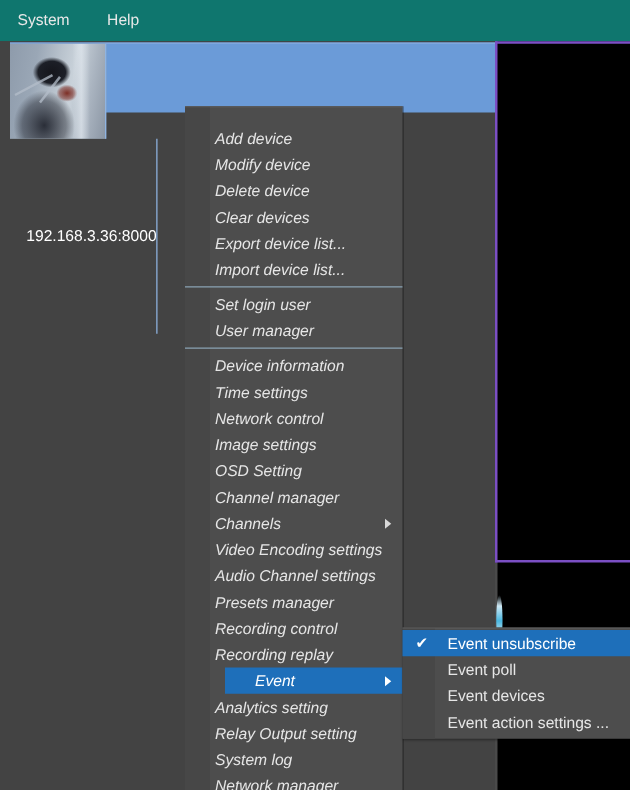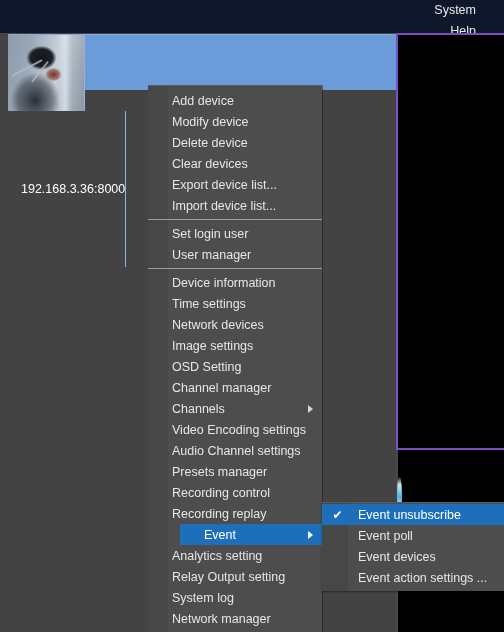--- a/index.html
+++ b/index.html
@@ -14,25 +14,24 @@
     position: relative;
     width: 504px; height: 632px;
     background: #434343;
     overflow: hidden;
   }
 
   
   .menubar {
     position: absolute; left: 0; top: 0;
     width: 504px; height: 33px;
-    background: #0f172a;
-    display: flex; align-items: flex-end;
+    background: #0f766e;
+    display: flex; align-items: center;
     padding-left: 12px;
     box-sizing: border-box;
-    flex-direction: column;
   }
   .menubar-item {
     color: #e8e8e8;
     font-size: 12.5px;
     padding: 3px 10px 4px 2px;
     margin-right: 18px;
     cursor: default;
     white-space: nowrap;
   }
 
@@ -122,22 +121,23 @@
   .ctx-menu {
     position: absolute;
     background: #4d4d4d;
     border-top: 1px solid #5b5b5b;
     box-sizing: border-box;
     z-index: 40;
   }
   #main-menu {
     left: 148px; top: 85px;
     width: 174px; height: 547px;
-    padding-top: 4px;
+    padding-top: 14px;
     box-shadow: 1px 0 0 rgba(0,0,0,0.35);
+    font-style: italic;
   }
   .menu-gutter {
     position: absolute; left: 0; top: 0;
     width: 20px; height: 100%;
     background: #474747;
   }
   .menu-items { position: relative; }
   .menu-item {
     position: relative;
     height: 21px;
@@ -254,21 +254,21 @@
           <span>User manager</span>
         </div>
         <div class="menu-sep"></div>
         <div class="menu-item">
           <span>Device information</span>
         </div>
         <div class="menu-item">
           <span>Time settings</span>
         </div>
         <div class="menu-item">
-          <span>Network devices</span>
+          <span>Network control</span>
         </div>
         <div class="menu-item">
           <span>Image settings</span>
         </div>
         <div class="menu-item">
           <span>OSD Setting</span>
         </div>
         <div class="menu-item">
           <span>Channel manager</span>
         </div>

